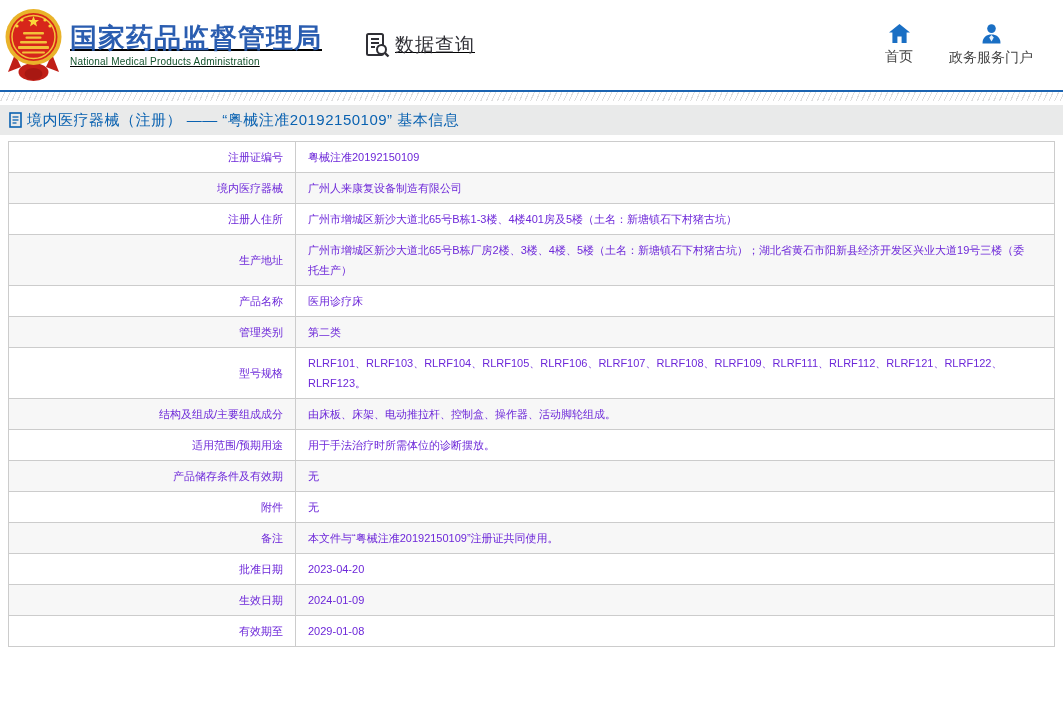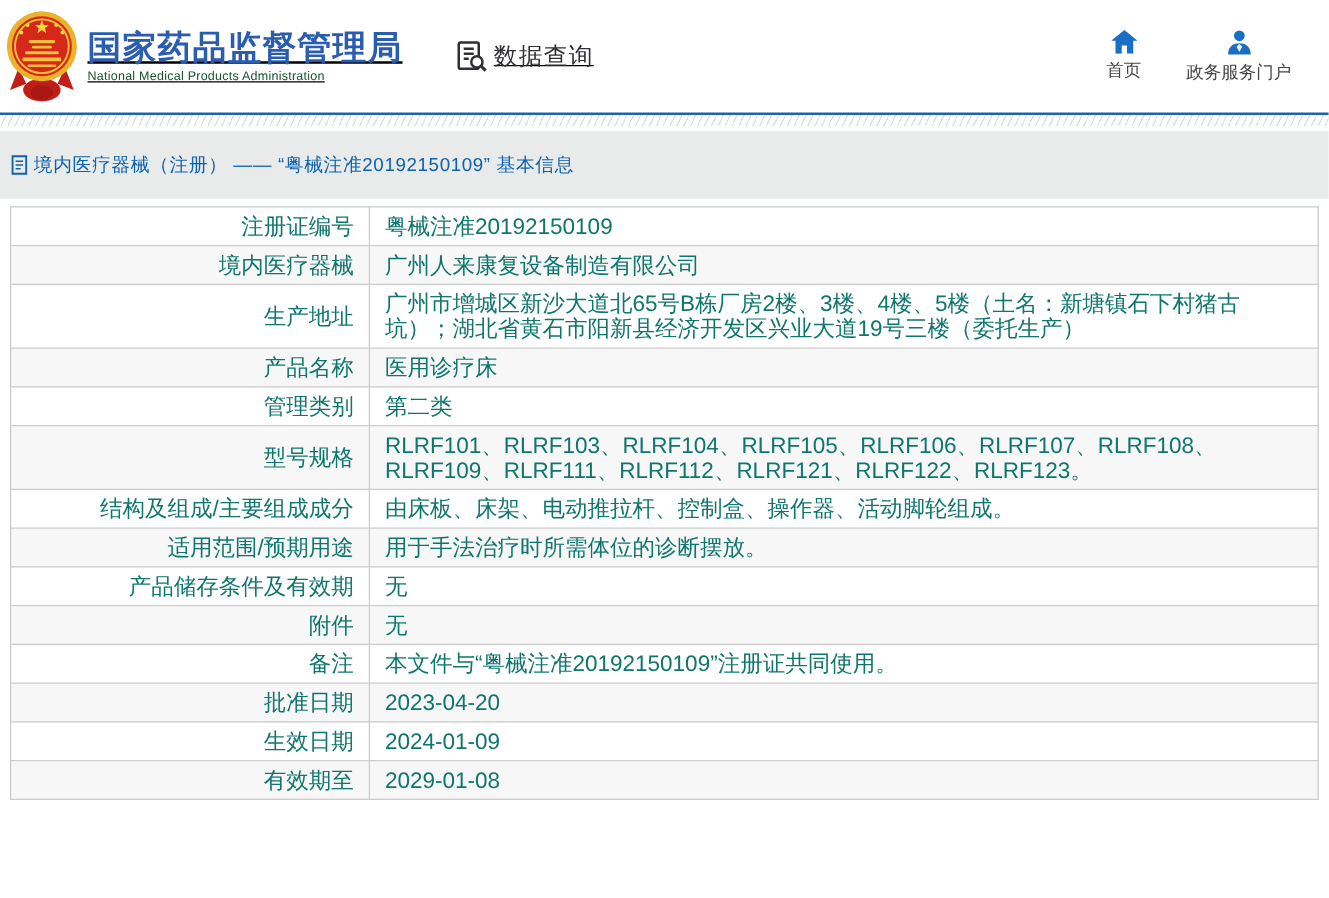--- a/index.html
+++ b/index.html
@@ -67,21 +67,21 @@
   .hatch-band {
     height: 9px;
     background: repeating-linear-gradient(115deg,
       #ffffff 0px, #ffffff 4px,
       #dfdfdf 4px, #dfdfdf 5px);
   }
 
   
   .breadcrumb-bar {
     margin-top: 4px;
-    height: 54px;
+    height: 30px;
     background: #e9eaea;
     display: flex;
     align-items: center;
     padding-left: 9px;
   }
   .breadcrumb-text {
     font-size: 15px;
     color: #0a62b1;
     margin-left: 5px;
     letter-spacing: 0.5px;
@@ -90,22 +90,22 @@
   
   .table-wrap { margin: 6px 8px 0 8px; }
   table.detail {
     width: 100%;
     border-collapse: collapse;
     table-layout: fixed;
   }
   table.detail tr:nth-child(even) { background: #f7f7f7; }
   table.detail th, table.detail td {
     border: 1px solid #cccccc;
-    font-size: 18px;
-    color: #0f766e;
+    font-size: 11px;
+    color: #6d28d9;
     line-height: 20px;
     padding: 5px 12px;
     vertical-align: middle;
   }
   table.detail th {
     width: 287px;
     font-weight: normal;
     text-align: right;
     white-space: nowrap;
   }
@@ -190,20 +190,24 @@
   <tr>
     <th>注册证编号</th>
     <td>粤械注准20192150109</td>
   </tr>
 
   <tr>
     <th>境内医疗器械</th>
     <td>广州人来康复设备制造有限公司</td>
   </tr>
 
+  <tr>
+    <th>注册人住所</th>
+    <td>广州市增城区新沙大道北65号B栋1-3楼、4楼401房及5楼（土名：新塘镇石下村猪古坑）</td>
+  </tr>
 
   <tr>
     <th>生产地址</th>
     <td>广州市增城区新沙大道北65号B栋厂房2楼、3楼、4楼、5楼（土名：新塘镇石下村猪古坑）；湖北省黄石市阳新县经济开发区兴业大道19号三楼（委托生产）</td>
   </tr>
 
   <tr>
     <th>产品名称</th>
     <td>医用诊疗床</td>
   </tr>

